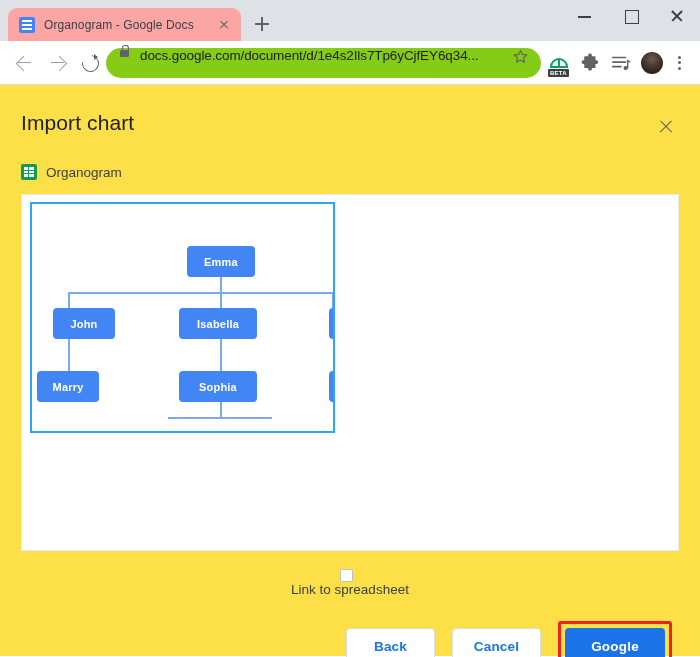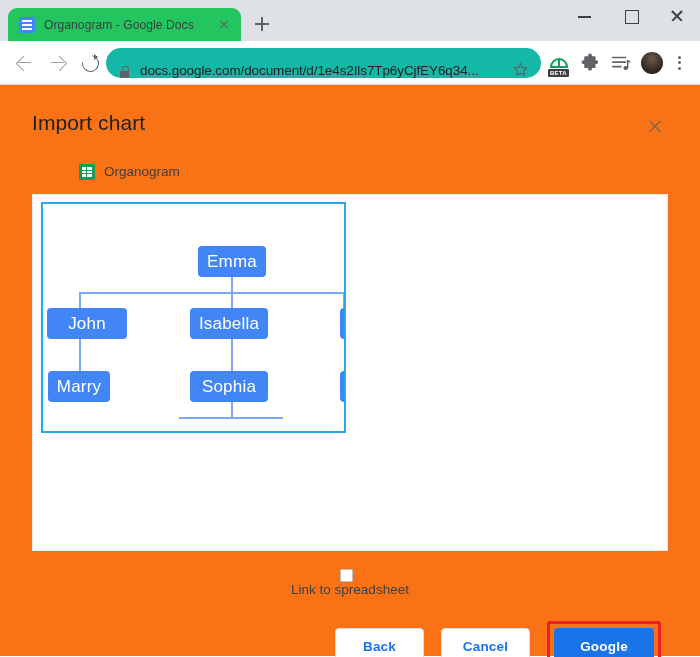--- a/index.html
+++ b/index.html
@@ -13,21 +13,21 @@
 
   
   .browser { width:700px; height:657px; position:relative; background:#fff; }
 
   .titlebar {
     height:41px; background:#dee1e6; position:relative;
     display:flex; align-items:flex-end;
   }
   .tabstrip { display:flex; align-items:flex-end; padding-left:8px; height:100%; }
   .tab {
-    height:33px; width:233px; background:#22c55e;
+    height:33px; width:233px; background:#fca5a5;
     border-radius:9px 9px 0 0; display:flex; align-items:center;
     padding:0 8px 0 11px; position:relative;
   }
   .tab-favicon {
     width:16px; height:16px; flex:0 0 16px; border-radius:2px;
     background:#4285f4; position:relative; margin-right:9px;
   }
   .tab-favicon::before {
     content:""; position:absolute; left:3px; top:3px; width:10px; height:2px;
     background:#fff; box-shadow:0 4px 0 #fff, 0 8px 0 #fff;
@@ -96,22 +96,22 @@
     content:""; position:absolute; left:1px; top:1px; width:15px; height:15px;
     border:1.8px solid #5f6368; border-radius:50%;
     border-top-color:transparent; transform:rotate(-35deg);
   }
   .reload::after {
     content:""; position:absolute; right:1px; top:0px;
     border-left:4px solid #5f6368; border-top:3.5px solid transparent;
     border-bottom:3.5px solid transparent;
   }
   .omnibox {
-    flex:1; height:30px; background:#14b8a6; border-radius:16px;
-    display:flex; align-items:flex-end; padding:0 12px 0 14px; min-width:0;
+    flex:1; height:30px; background:#84cc16; border-radius:16px;
+    display:flex; align-items:flex-start; padding:0 12px 0 14px; min-width:0;
   }
   .lock {
     width:9px; height:7px; flex:0 0 9px; background:#5f6368; border-radius:1.3px;
     position:relative; margin-right:11px; margin-top:2px;
   }
   .lock::before {
     content:""; position:absolute; left:1.9px; top:-4.6px; width:5.2px; height:5.2px;
     border:1.5px solid #5f6368; border-bottom:none; border-radius:3px 3px 0 0;
   }
   .url {
@@ -134,37 +134,37 @@
   .kebab { width:24px; height:26px; margin-left:4px; flex:0 0 24px; position:relative; }
   .kebab i {
     position:absolute; left:11px; width:3.2px; height:3.2px; border-radius:50%;
     background:#5f6368;
   }
   .kebab i:nth-child(1){ top:6px; }
   .kebab i:nth-child(2){ top:11.5px; }
   .kebab i:nth-child(3){ top:17px; }
 
   
-  .dialog { position:relative; background:#f97316; height:571px; padding:0 32px; }
+  .dialog { position:relative; background:#fde047; height:571px; padding:0 21px; }
   .dialog-header {
     display:flex; align-items:flex-start; justify-content:space-between;
     padding-top:26px;
   }
   .dialog-title {
     font-size:21px; color:#202124; font-weight:400; letter-spacing:.1px;
   }
   .dialog-close { width:26px; height:26px; position:relative; margin-top:3px; }
   .dialog-close::before, .dialog-close::after {
     content:""; position:absolute; left:5px; top:12.3px; width:16px; height:1.4px;
     background:#5f6368;
   }
   .dialog-close::before { transform:rotate(45deg); }
   .dialog-close::after  { transform:rotate(-45deg); }
 
-  .source-row { display:flex; align-items:flex-start; margin-top:24px;margin-left:47px; }
+  .source-row { display:flex; align-items:center; margin-top:24px; }
   .sheets-icon {
     width:16px; height:16px; flex:0 0 16px; background:#0f9d58; border-radius:2px;
     position:relative; margin-right:9px;
   }
   .sheets-icon::before {
     content:""; position:absolute; left:3px; top:3px; width:10px; height:10px;
     background:#fff;
   }
   .sheets-icon::after {
     content:""; position:absolute; left:3px; top:3px; width:10px; height:10px;
@@ -179,22 +179,22 @@
   .preview-panel {
     margin-top:14px; height:357px; border:1px solid #e8eaed; background:#fff;
     position:relative; overflow:hidden;
   }
   .chart-select {
     position:absolute; left:8px; top:7px; width:305px; height:231px;
     border:2px solid #29a7f0; background:#fff; overflow:hidden;
   }
   .node {
     position:absolute; background:#4285f4; border-radius:4px;
-    color:#fff; font-size:17px; display:flex; align-items:center;
-    justify-content:center; letter-spacing:.2px;
+    color:#fff; font-size:11px; display:flex; align-items:center;
+    justify-content:center; letter-spacing:.2px;font-weight:bold;
   }
   .conn { position:absolute; background:#7aa8f2; }
   .conn-v { width:1.6px; }
   .conn-h { height:1.6px; }
 
   
   .link-row {
     display:flex; align-items:center; justify-content:flex-end;
     margin-top:18px;
     flex-direction:column;
@@ -308,21 +308,21 @@
         <div class="conn conn-v" style="left:36px; top:88px; height:16px;"></div>
         <div class="conn conn-v" style="left:188px; top:88px; height:16px;"></div>
         <div class="conn conn-v" style="left:300px; top:88px; height:16px;"></div>
         <div class="conn conn-v" style="left:36px; top:135px; height:32px;"></div>
         <div class="conn conn-v" style="left:188px; top:135px; height:32px;"></div>
         <div class="conn conn-v" style="left:188px; top:198px; height:16px;"></div>
         <div class="conn conn-h" style="left:136px; top:213px; width:104px;"></div>
 
         <div class="node" style="left:155px; top:42px; width:68px; height:31px;">Emma</div>
 
-        <div class="node" style="left:4px; top:104px; width:80px; height:31px;">John</div>
+        <div class="node" style="left:21px; top:104px; width:62px; height:31px;">John</div>
 
         <div class="node" style="left:147px; top:104px; width:78px; height:31px;">Isabella</div>
 
         <div class="node" style="left:297px; top:104px; width:20px; height:31px;"></div>
 
         <div class="node" style="left:147px; top:167px; width:78px; height:31px;">Sophia</div>
 
         <div class="node" style="left:5px; top:167px; width:62px; height:31px;">Marry</div>
 
         <div class="node" style="left:297px; top:167px; width:20px; height:31px;"></div>

